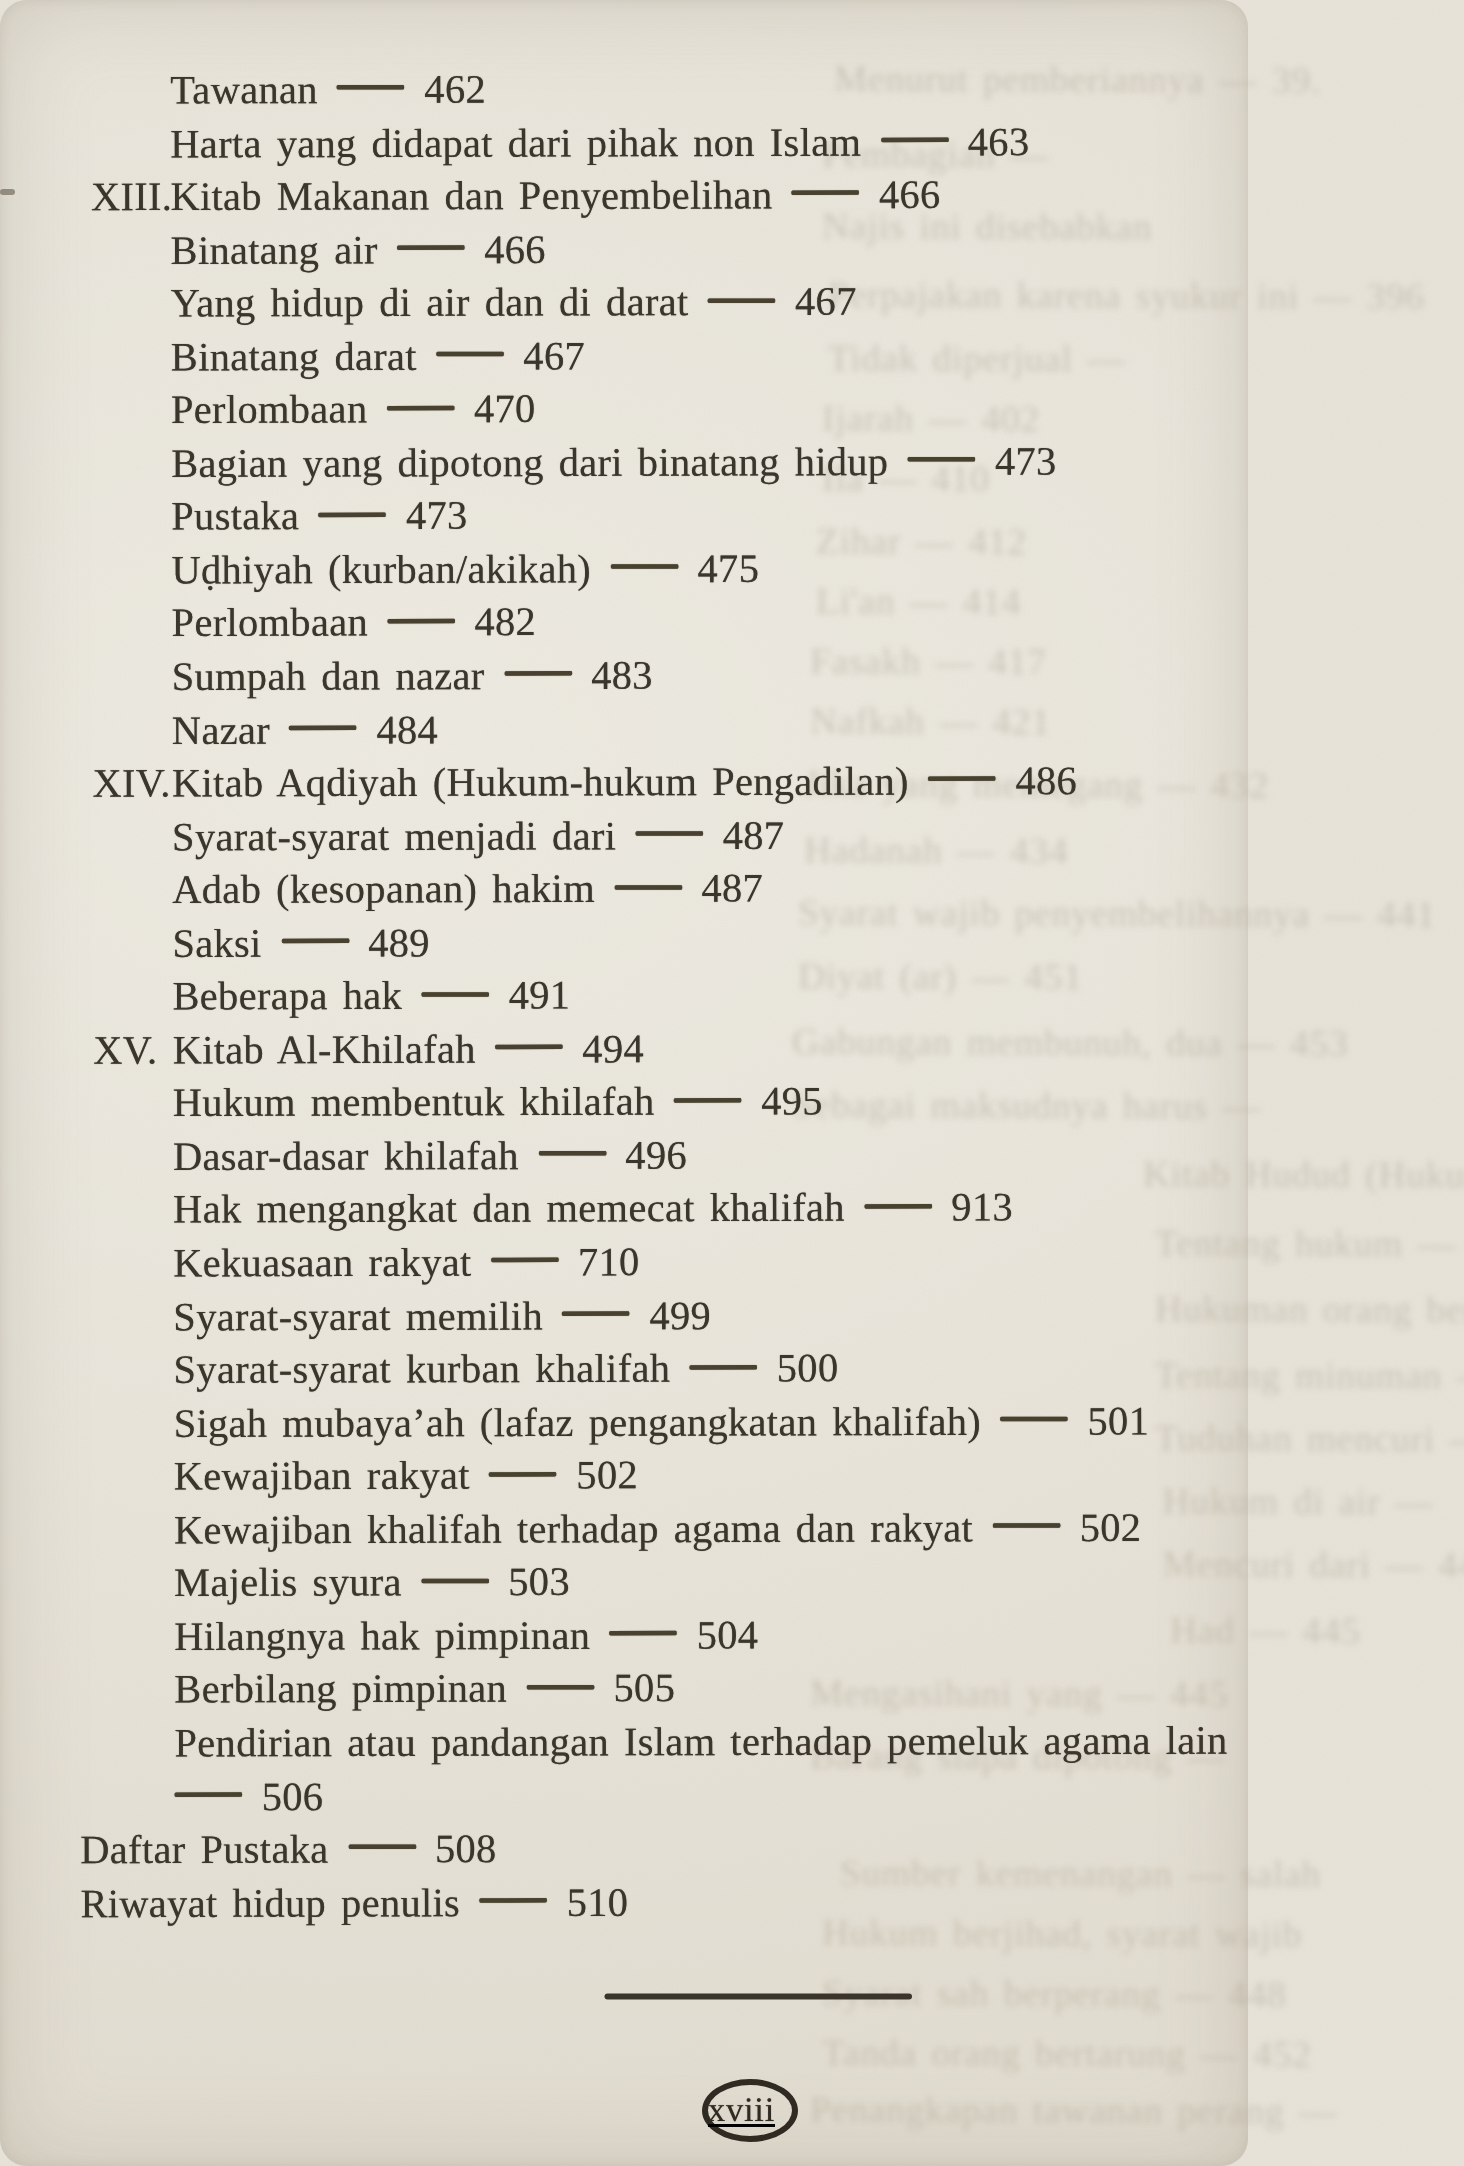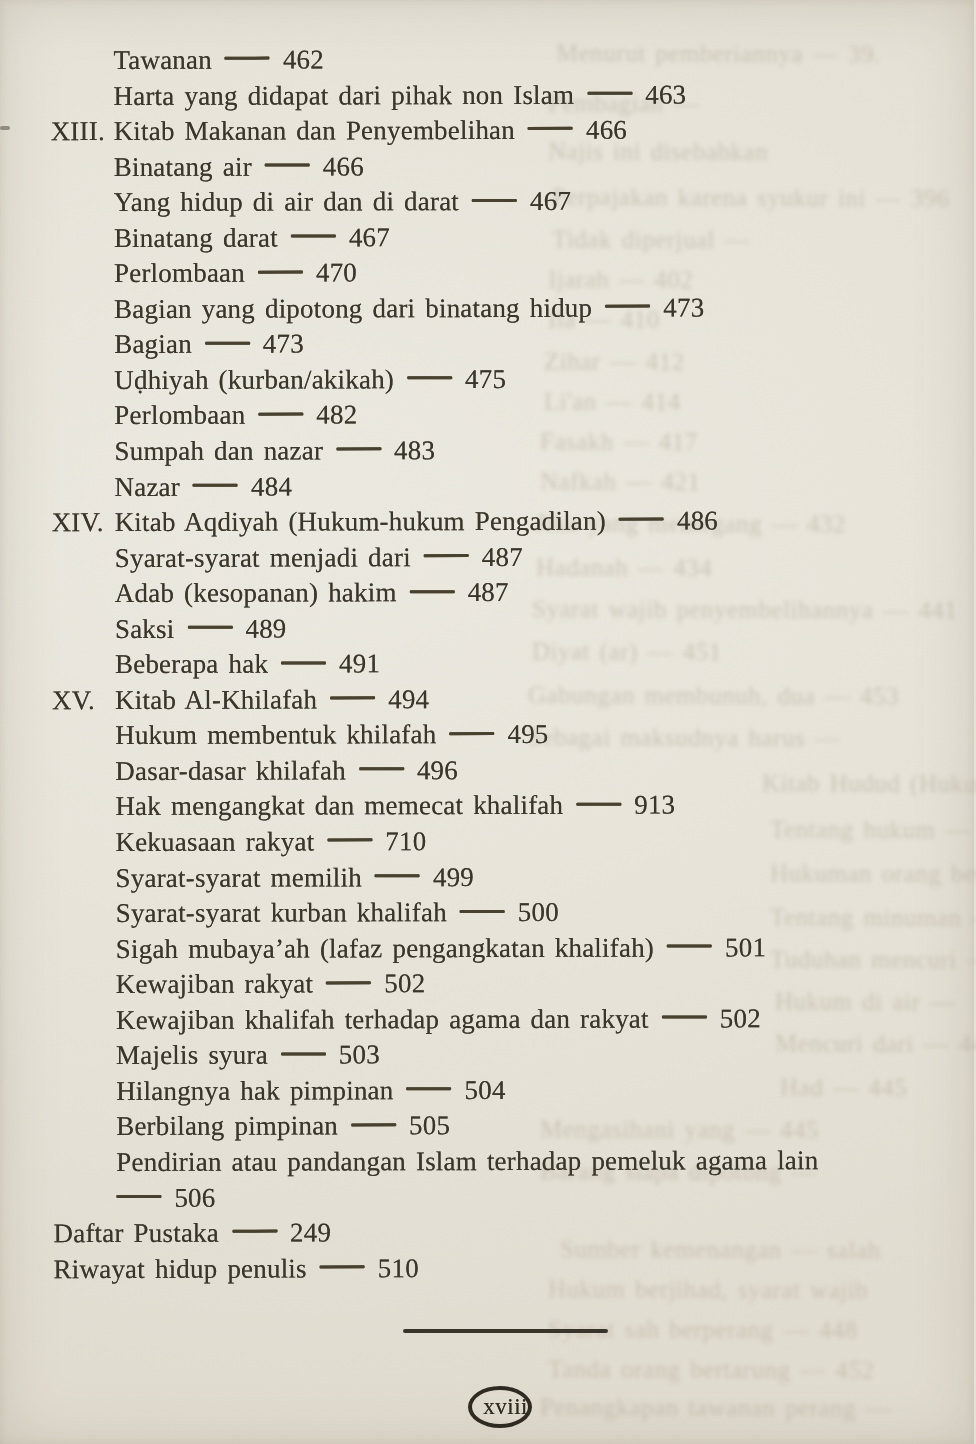--- a/index.html
+++ b/index.html
@@ -8,24 +8,25 @@
     width: 976px;
     height: 1444px;
     overflow: hidden;
   }
   body {
     font-family: "Liberation Serif", "DejaVu Serif", serif;
     background: #e7e3d9;
   }
   .page {
     position: relative;
-    width: 974px;
+    width: 832px;
     height: 1444px;
     background: radial-gradient(1300px 900px at 32% 35%, #edeae1 0%, #e8e4da 55%, #e2ddd1 100%);
     box-shadow: inset 0 0 60px rgba(125,115,92,0.22), inset 0 0 8px rgba(125,115,92,0.15);
+    border-radius: 18px;
   }
   svg.noise {
     position: absolute;
     left: 0; top: 0;
     width: 976px; height: 1444px;
     pointer-events: none;
   }
   
   .ghosts {
     position: absolute;
@@ -57,21 +58,21 @@
     text-shadow: 0 0 0.6px rgba(59,54,44,0.75);
     transform: rotate(-0.15deg);
   }
   .row {
     position: relative;
     padding-left: 63px;
   }
   .row.root { padding-left: 0; }
   .numeral {
     position: absolute;
-    left: 0;
+    left: 10px;
     top: 0;
   }
   .dash {
     display: inline-block;
     width: 45px;
     height: 3px;
     background: #48412f;
     margin: 0 13px;
     vertical-align: 0.32em;
     border-radius: 1px;
@@ -93,21 +94,22 @@
     position: absolute;
     left: 468px;
     top: 1386px;
     width: 64px;
     height: 42px;
     border: 4px solid #302b22;
     border-radius: 50%;
     box-sizing: border-box;
     display: flex;
     align-items: center;
-    justify-content: flex-end;
+    justify-content: flex-start;
+    text-decoration: underline;
   }
   .pagenum-oval span {
     font-size: 23px;
     color: #302b22;
     letter-spacing: 0.5px;
     line-height: 1;
     padding-bottom: 2px;
     text-shadow: 0 0 0.6px rgba(48,43,34,0.8);
   }
   .edge-artifact {
@@ -171,21 +173,21 @@
 
   <div class="toc">
       <div class="row sub"><span class="label">Tawanan</span><span class="pagegrp"><span class="dash"></span><span class="pagenum">462</span></span></div>
       <div class="row sub"><span class="label">Harta yang didapat dari pihak non Islam</span><span class="pagegrp"><span class="dash"></span><span class="pagenum">463</span></span></div>
       <div class="row chapter"><span class="numeral">XIII.</span><span class="label">Kitab Makanan dan Penyembelihan</span><span class="pagegrp"><span class="dash"></span><span class="pagenum">466</span></span></div>
       <div class="row sub"><span class="label">Binatang air</span><span class="pagegrp"><span class="dash"></span><span class="pagenum">466</span></span></div>
       <div class="row sub"><span class="label">Yang hidup di air dan di darat</span><span class="pagegrp"><span class="dash"></span><span class="pagenum">467</span></span></div>
       <div class="row sub"><span class="label">Binatang darat</span><span class="pagegrp"><span class="dash"></span><span class="pagenum">467</span></span></div>
       <div class="row sub"><span class="label">Perlombaan</span><span class="pagegrp"><span class="dash"></span><span class="pagenum">470</span></span></div>
       <div class="row sub"><span class="label">Bagian yang dipotong dari binatang hidup</span><span class="pagegrp"><span class="dash"></span><span class="pagenum">473</span></span></div>
-      <div class="row sub"><span class="label">Bagian</span><span class="pagegrp"><span class="dash"></span><span class="pagenum">473</span></span></div>
+      <div class="row sub"><span class="label">Pustaka</span><span class="pagegrp"><span class="dash"></span><span class="pagenum">473</span></span></div>
       <div class="row sub"><span class="label">Uḍhiyah (kurban/akikah)</span><span class="pagegrp"><span class="dash"></span><span class="pagenum">475</span></span></div>
       <div class="row sub"><span class="label">Perlombaan</span><span class="pagegrp"><span class="dash"></span><span class="pagenum">482</span></span></div>
       <div class="row sub"><span class="label">Sumpah dan nazar</span><span class="pagegrp"><span class="dash"></span><span class="pagenum">483</span></span></div>
       <div class="row sub"><span class="label">Nazar</span><span class="pagegrp"><span class="dash"></span><span class="pagenum">484</span></span></div>
       <div class="row chapter"><span class="numeral">XIV.</span><span class="label">Kitab Aqdiyah (Hukum-hukum Pengadilan)</span><span class="pagegrp"><span class="dash"></span><span class="pagenum">486</span></span></div>
       <div class="row sub"><span class="label">Syarat-syarat menjadi dari</span><span class="pagegrp"><span class="dash"></span><span class="pagenum">487</span></span></div>
       <div class="row sub"><span class="label">Adab (kesopanan) hakim</span><span class="pagegrp"><span class="dash"></span><span class="pagenum">487</span></span></div>
       <div class="row sub"><span class="label">Saksi</span><span class="pagegrp"><span class="dash"></span><span class="pagenum">489</span></span></div>
       <div class="row sub"><span class="label">Beberapa hak</span><span class="pagegrp"><span class="dash"></span><span class="pagenum">491</span></span></div>
       <div class="row chapter"><span class="numeral">XV.</span><span class="label">Kitab Al-Khilafah</span><span class="pagegrp"><span class="dash"></span><span class="pagenum">494</span></span></div>
@@ -195,21 +197,21 @@
       <div class="row sub"><span class="label">Kekuasaan rakyat</span><span class="pagegrp"><span class="dash"></span><span class="pagenum">710</span></span></div>
       <div class="row sub"><span class="label">Syarat-syarat memilih</span><span class="pagegrp"><span class="dash"></span><span class="pagenum">499</span></span></div>
       <div class="row sub"><span class="label">Syarat-syarat kurban khalifah</span><span class="pagegrp"><span class="dash"></span><span class="pagenum">500</span></span></div>
       <div class="row sub"><span class="label">Sigah mubaya’ah (lafaz pengangkatan khalifah)</span><span class="pagegrp"><span class="dash"></span><span class="pagenum">501</span></span></div>
       <div class="row sub"><span class="label">Kewajiban rakyat</span><span class="pagegrp"><span class="dash"></span><span class="pagenum">502</span></span></div>
       <div class="row sub"><span class="label">Kewajiban khalifah terhadap agama dan rakyat</span><span class="pagegrp"><span class="dash"></span><span class="pagenum">502</span></span></div>
       <div class="row sub"><span class="label">Majelis syura</span><span class="pagegrp"><span class="dash"></span><span class="pagenum">503</span></span></div>
       <div class="row sub"><span class="label">Hilangnya hak pimpinan</span><span class="pagegrp"><span class="dash"></span><span class="pagenum">504</span></span></div>
       <div class="row sub"><span class="label">Berbilang pimpinan</span><span class="pagegrp"><span class="dash"></span><span class="pagenum">505</span></span></div>
       <div class="row sub"><span class="label">Pendirian atau pandangan Islam terhadap pemeluk agama lain</span><span class="pagegrp newline"><span class="dash"></span><span class="pagenum">506</span></span></div>
-      <div class="row root"><span class="label">Daftar Pustaka</span><span class="pagegrp"><span class="dash"></span><span class="pagenum">249</span></span></div>
+      <div class="row root"><span class="label">Daftar Pustaka</span><span class="pagegrp"><span class="dash"></span><span class="pagenum">508</span></span></div>
       <div class="row root"><span class="label">Riwayat hidup penulis</span><span class="pagegrp"><span class="dash"></span><span class="pagenum">510</span></span></div>
     </div>
 
   <div class="rule"></div>
 
   <div class="pagenum-oval">
     <span>xviii</span>
   </div>
 
   <div class="edge-artifact"></div>

